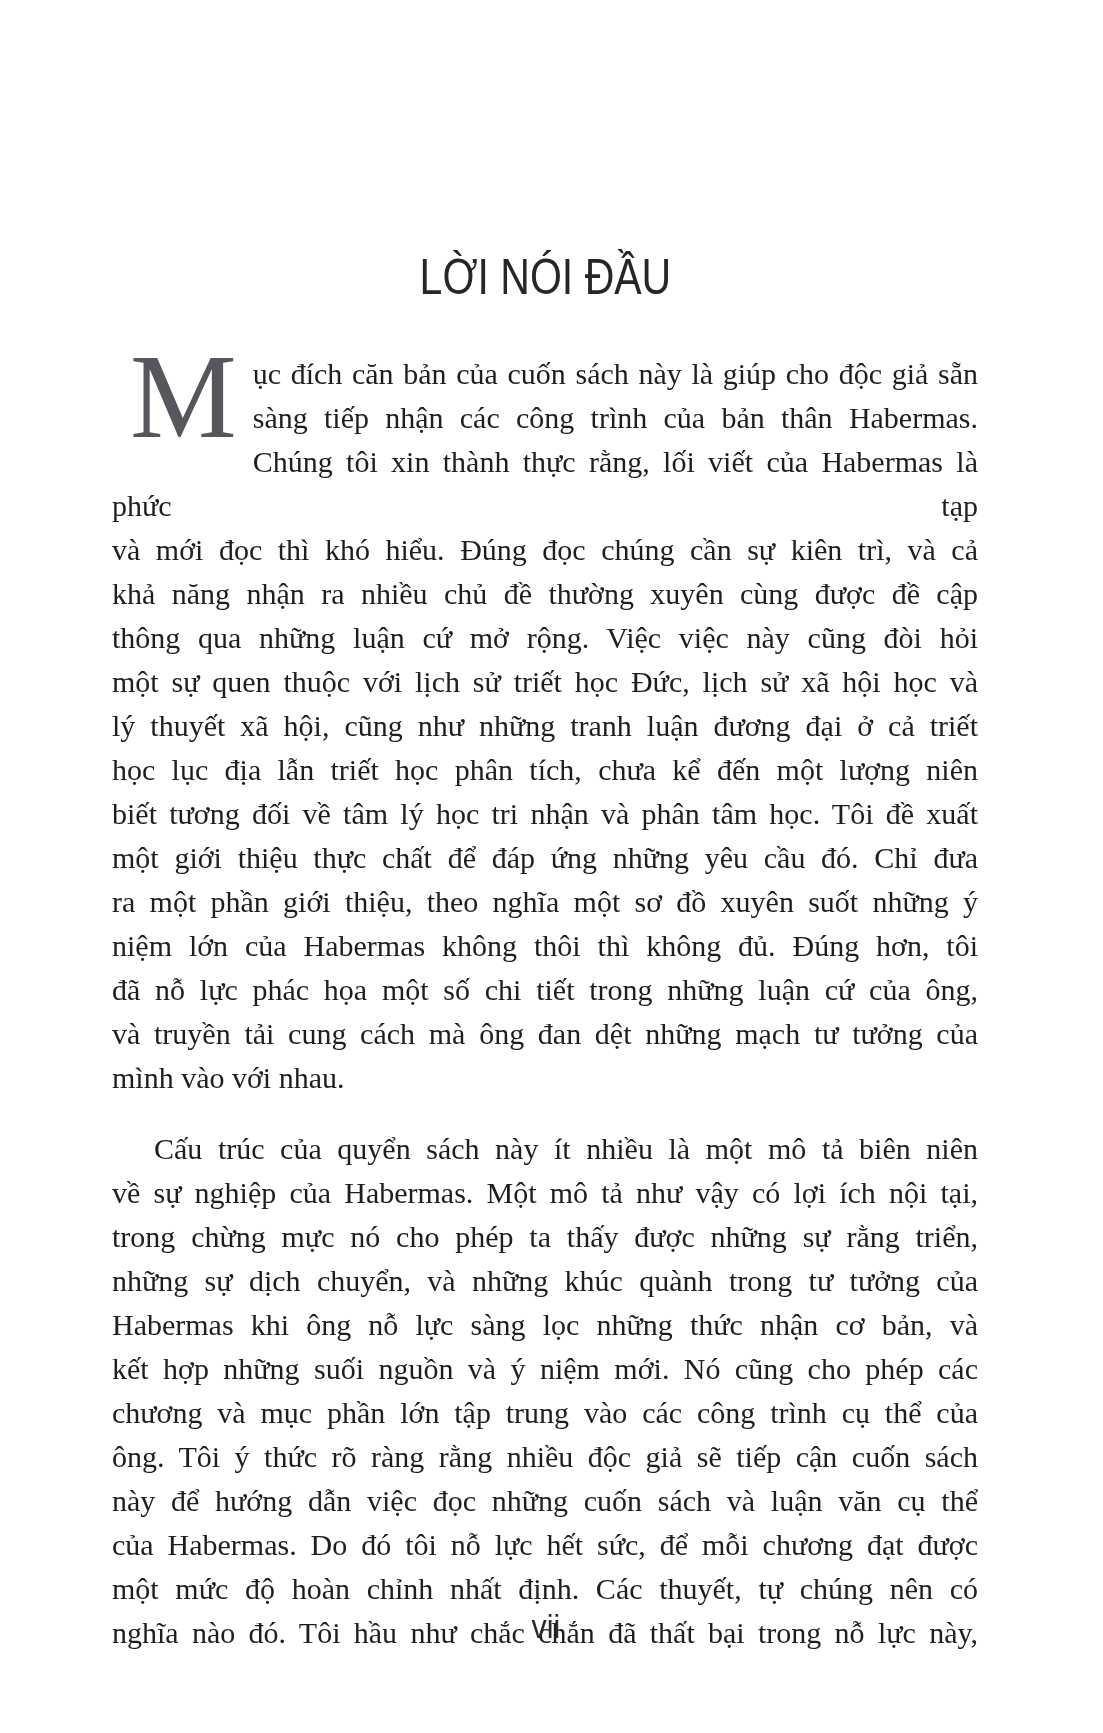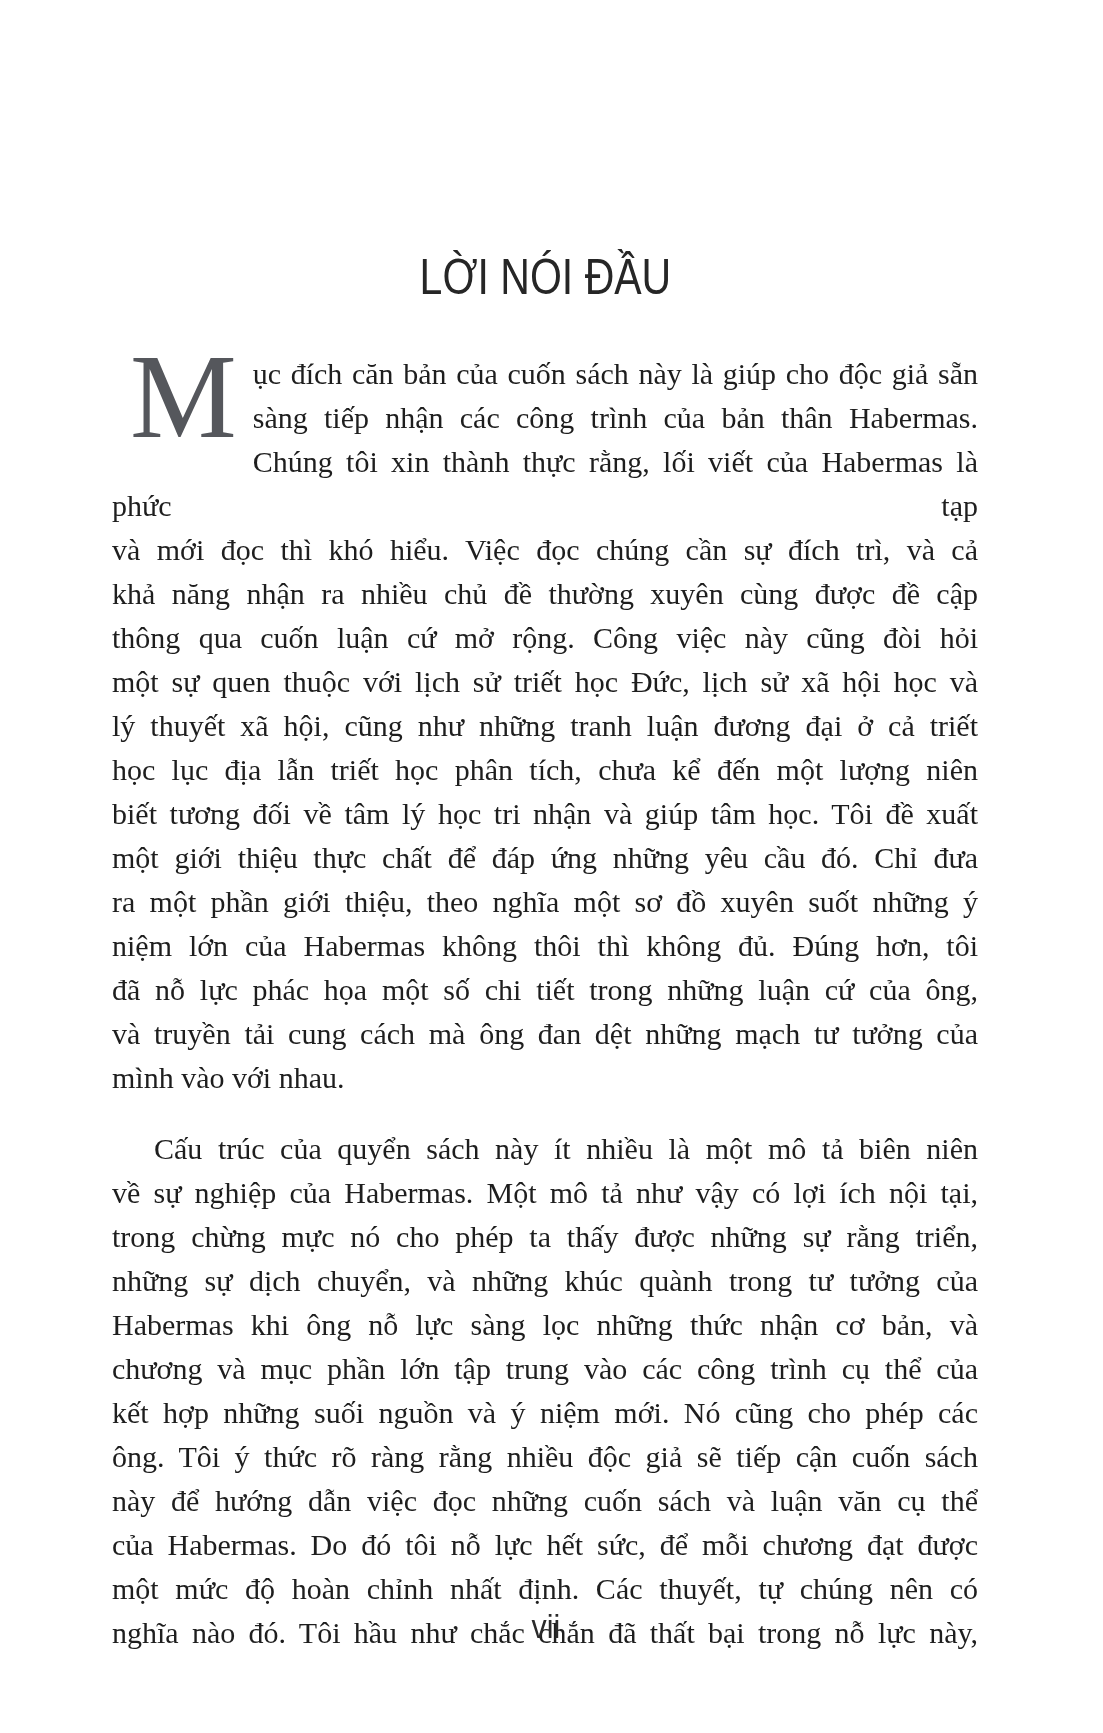--- a/index.html
+++ b/index.html
@@ -95,45 +95,45 @@
   </h1>
 
   <div class="body-text">
 
     <div class="paragraph">
       <span class="dropcap">M</span>
       <div>
           <div class="tline">ục đích căn bản của cuốn sách này là giúp cho độc giả sẵn</div>
           <div class="tline">sàng tiếp nhận các công trình của bản thân Habermas.</div>
           <div class="tline">Chúng tôi xin thành thực rằng, lối viết của Habermas là phức tạp</div>
-          <div class="tline">và mới đọc thì khó hiểu. Việc đọc chúng cần sự đích trì, và cả</div>
+          <div class="tline">và mới đọc thì khó hiểu. Đúng đọc chúng cần sự kiên trì, và cả</div>
           <div class="tline">khả năng nhận ra nhiều chủ đề thường xuyên cùng được đề cập</div>
-          <div class="tline">thông qua cuốn luận cứ mở rộng. Công việc này cũng đòi hỏi</div>
+          <div class="tline">thông qua những luận cứ mở rộng. Việc việc này cũng đòi hỏi</div>
           <div class="tline">một sự quen thuộc với lịch sử triết học Đức, lịch sử xã hội học và</div>
           <div class="tline">lý thuyết xã hội, cũng như những tranh luận đương đại ở cả triết</div>
           <div class="tline">học lục địa lẫn triết học phân tích, chưa kể đến một lượng niên</div>
-          <div class="tline">biết tương đối về tâm lý học tri nhận và giúp tâm học. Tôi đề xuất</div>
+          <div class="tline">biết tương đối về tâm lý học tri nhận và phân tâm học. Tôi đề xuất</div>
           <div class="tline">một giới thiệu thực chất để đáp ứng những yêu cầu đó. Chỉ đưa</div>
           <div class="tline">ra một phần giới thiệu, theo nghĩa một sơ đồ xuyên suốt những ý</div>
           <div class="tline">niệm lớn của Habermas không thôi thì không đủ. Đúng hơn, tôi</div>
           <div class="tline">đã nỗ lực phác họa một số chi tiết trong những luận cứ của ông,</div>
           <div class="tline">và truyền tải cung cách mà ông đan dệt những mạch tư tưởng của</div>
           <div class="tline tline-left-last">mình vào với nhau.</div>
         </div>
     </div>
 
     <div class="paragraph indent-first">
       <div>
           <div class="tline">Cấu trúc của quyển sách này ít nhiều là một mô tả biên niên</div>
           <div class="tline">về sự nghiệp của Habermas. Một mô tả như vậy có lợi ích nội tại,</div>
           <div class="tline">trong chừng mực nó cho phép ta thấy được những sự rằng triển,</div>
           <div class="tline">những sự dịch chuyển, và những khúc quành trong tư tưởng của</div>
           <div class="tline">Habermas khi ông nỗ lực sàng lọc những thức nhận cơ bản, và</div>
+          <div class="tline">kết hợp những suối nguồn và ý niệm mới. Nó cũng cho phép các</div>
           <div class="tline">chương và mục phần lớn tập trung vào các công trình cụ thể của</div>
-          <div class="tline">kết hợp những suối nguồn và ý niệm mới. Nó cũng cho phép các</div>
           <div class="tline">ông. Tôi ý thức rõ ràng rằng nhiều độc giả sẽ tiếp cận cuốn sách</div>
           <div class="tline">này để hướng dẫn việc đọc những cuốn sách và luận văn cụ thể</div>
           <div class="tline">của Habermas. Do đó tôi nỗ lực hết sức, để mỗi chương đạt được</div>
           <div class="tline">một mức độ hoàn chỉnh nhất định. Các thuyết, tự chúng nên có</div>
           <div class="tline">nghĩa nào đó. Tôi hầu như chắc chắn đã thất bại trong nỗ lực này,</div>
         </div>
     </div>
 
   </div>
 

